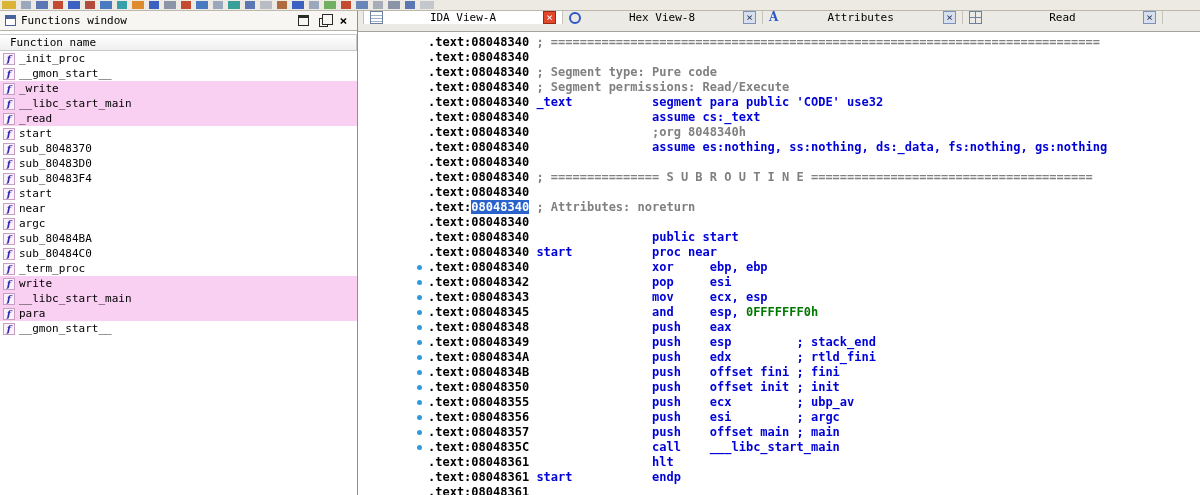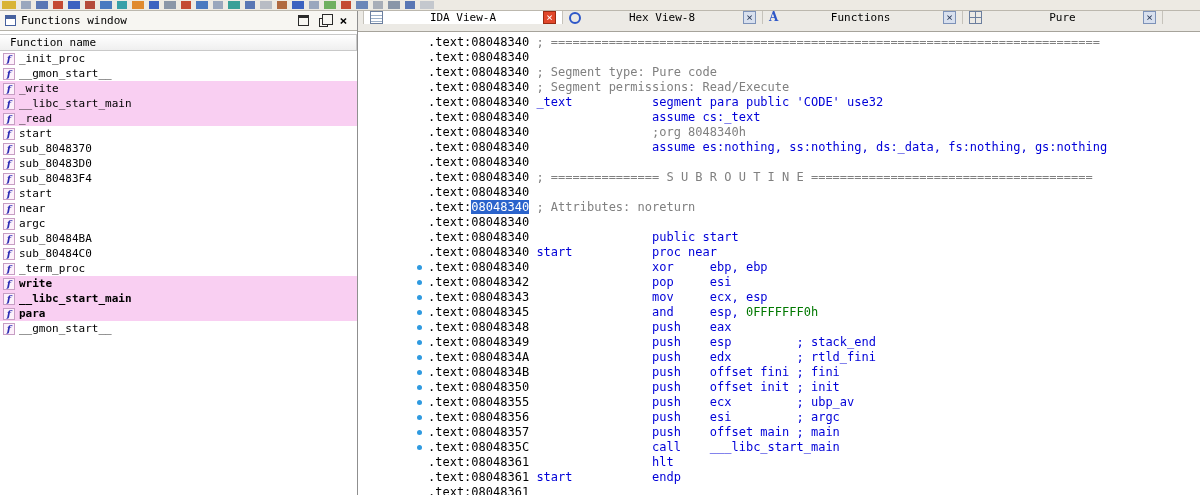--- a/index.html
+++ b/index.html
@@ -16,35 +16,35 @@
 .fw-buttons{margin-left:auto;display:flex;align-items:center;gap:10px;padding-right:3px}
 .wbtn{width:11px;height:11px;position:relative;cursor:default;display:inline-block}
 .wbtn.maxi{border:1px solid #2a2a2a;border-top-width:3px}
 .wbtn.float{border:1px solid #2a2a2a;width:9px;height:9px;margin-top:3px}
 .wbtn.float::after{content:"";position:absolute;left:2px;top:-5px;width:9px;height:9px;border:1px solid #2a2a2a;background:#f7f6f2}
 .wbtn.close{border:none;font-size:13px;line-height:11px;text-align:center;font-weight:bold}
 .fw-header{margin-top:3px;height:17px;flex:0 0 17px;border:1px solid #c9c9c9;border-left:none;background:linear-gradient(#ffffff,#efefef);display:flex;align-items:center;padding:0 10px;font-size:11px}
 .fw-list{flex:1;overflow:hidden;background:#fff}
 .fw-row{height:15px;display:flex;align-items:center;gap:4px;padding:0 3px;font-size:11px;white-space:nowrap}
 .fw-row.pink{background:var(--pink-row,#f9cff2)}
-.fw-row.bold .fw-label{font-weight:bold}
+.fw-row.bold .fw-label{font-weight:normal}
 .f-icon{width:12px;height:12px;flex:0 0 12px;border:1px solid #c79ec4;background:#fdf1fb;color:#2d2db4;font:italic bold 10px/10px "DejaVu Serif",serif;text-align:center}
 .right-pane{flex:1;display:flex;flex-direction:column;background:#fff;min-width:0}
 .tab-bar{height:21px;flex:0 0 21px;background:#eceae5;border-bottom:1px solid #a6a39b;display:flex;align-items:flex-start;padding-left:5px}
 .tab{width:200px;flex:0 0 200px;display:flex;align-items:center;gap:6px;padding:0 6px;border-right:1px solid #c6c3bb;font-size:11px}
 .tab.active{background:#fff;border-left:1px solid #c6c3bb}
 .tab-label{flex:1;text-align:center;overflow:hidden}
 .tab-close{width:13px;height:13px;flex:0 0 13px;border:1px solid #7d92b8;background:#d8e0ee;color:#2c3c5c;font-size:11px;line-height:11px;text-align:center}
 .tab-close.red{background:var(--close-active-bg,#e1472b);border-color:#9a2a12;color:#fff}
 .tabicon{flex:0 0 auto}
 .tabicon.ida-view{width:13px;height:13px;border:1px solid #6c7f9e;background:linear-gradient(#fff 0 3px,#9db0c8 3px 4px,#fff 4px 6px,#9db0c8 6px 7px,#fff 7px 9px,#9db0c8 9px 10px,#fff 10px)}
 .tabicon.hex-view{width:12px;height:12px;border:2px solid #2e57c8;border-radius:50%}
 .tabicon.structures{color:#2e57c8;font:bold 12px/13px "DejaVu Serif",serif}
 .tabicon.enums{width:13px;height:13px;border:1px solid #6c7f9e;background-image:linear-gradient(to right,transparent 5px,#6c7f9e 5px,#6c7f9e 6px,transparent 6px),linear-gradient(to bottom,transparent 5px,#6c7f9e 5px,#6c7f9e 6px,transparent 6px)}
-.disasm{flex:1;padding:3px 0 0 70px;font-size:12px;font-weight:normal;line-height:15px;white-space:pre;overflow:hidden}
+.disasm{flex:1;padding:3px 0 0 70px;font-size:12px;font-weight:bold;line-height:15px;white-space:pre;overflow:hidden}
 .dline{position:relative;height:15px}
 .dot{position:absolute;left:-11px;top:5px;width:5px;height:5px;border-radius:50%;background:var(--dot,#2f9ae0)}
 .c-ins{color:var(--instruction,#0000d8)}
 .c-cmt{color:var(--comment,#808080)}
 .c-num{color:var(--number,#007800)}
 .c-acmt{color:var(--auto-comment,#0000d8)}
 .addr{color:var(--address,#000)}
 .addr-sel{background:var(--selected-addr-bg,#2a63cc);color:var(--selected-addr-fg,#fff)}
 </style>
 </head>
@@ -178,25 +178,25 @@
             <span class="tab-label">IDA View-A</span>
             <span class="tab-close red">×</span>
           </div>
           <div class="tab">
             <span class="tabicon hex-view"></span>
             <span class="tab-label">Hex View-8</span>
             <span class="tab-close">×</span>
           </div>
           <div class="tab">
             <span class="tabicon structures">A</span>
-            <span class="tab-label">Functions</span>
+            <span class="tab-label">Attributes</span>
             <span class="tab-close">×</span>
           </div>
           <div class="tab">
             <span class="tabicon enums"></span>
-            <span class="tab-label">Pure</span>
+            <span class="tab-label">Read</span>
             <span class="tab-close">×</span>
           </div>
         </div>
       <div class="disasm"><div class="dline"><span class="addr">.text:</span><span class="addr">08048340</span><span class="addr"> </span><span class="c-cmt">; ============================================================================</span></div><div class="dline"><span class="addr">.text:</span><span class="addr">08048340</span><span class="addr"> </span></div><div class="dline"><span class="addr">.text:</span><span class="addr">08048340</span><span class="addr"> </span><span class="c-cmt">; Segment type: Pure code</span></div><div class="dline"><span class="addr">.text:</span><span class="addr">08048340</span><span class="addr"> </span><span class="c-cmt">; Segment permissions: Read/Execute</span></div><div class="dline"><span class="addr">.text:</span><span class="addr">08048340</span><span class="addr"> </span><span class="c-ins">_text           segment para public 'CODE' use32</span></div><div class="dline"><span class="addr">.text:</span><span class="addr">08048340</span><span class="addr"> </span><span class="c-ins">                assume cs:_text</span></div><div class="dline"><span class="addr">.text:</span><span class="addr">08048340</span><span class="addr"> </span><span class="c-cmt">                ;org 8048340h</span></div><div class="dline"><span class="addr">.text:</span><span class="addr">08048340</span><span class="addr"> </span><span class="c-ins">                assume es:nothing, ss:nothing, ds:_data, fs:nothing, gs:nothing</span></div><div class="dline"><span class="addr">.text:</span><span class="addr">08048340</span><span class="addr"> </span></div><div class="dline"><span class="addr">.text:</span><span class="addr">08048340</span><span class="addr"> </span><span class="c-cmt">; =============== S U B R O U T I N E =======================================</span></div><div class="dline"><span class="addr">.text:</span><span class="addr">08048340</span><span class="addr"> </span></div><div class="dline"><span class="addr">.text:</span><span class="addr addr-sel">08048340</span><span class="addr"> </span><span class="c-cmt">; Attributes: noreturn</span></div><div class="dline"><span class="addr">.text:</span><span class="addr">08048340</span><span class="addr"> </span></div><div class="dline"><span class="addr">.text:</span><span class="addr">08048340</span><span class="addr"> </span><span class="c-ins">                public start</span></div><div class="dline"><span class="addr">.text:</span><span class="addr">08048340</span><span class="addr"> </span><span class="c-ins">start           proc near</span></div><div class="dline"><span class="dot"></span><span class="addr">.text:</span><span class="addr">08048340</span><span class="addr"> </span><span class="c-ins">                xor     ebp, ebp</span></div><div class="dline"><span class="dot"></span><span class="addr">.text:</span><span class="addr">08048342</span><span class="addr"> </span><span class="c-ins">                pop     esi</span></div><div class="dline"><span class="dot"></span><span class="addr">.text:</span><span class="addr">08048343</span><span class="addr"> </span><span class="c-ins">                mov     ecx, esp</span></div><div class="dline"><span class="dot"></span><span class="addr">.text:</span><span class="addr">08048345</span><span class="addr"> </span><span class="c-ins">                and     esp, </span><span class="c-num">0FFFFFFF0h</span></div><div class="dline"><span class="dot"></span><span class="addr">.text:</span><span class="addr">08048348</span><span class="addr"> </span><span class="c-ins">                push    eax</span></div><div class="dline"><span class="dot"></span><span class="addr">.text:</span><span class="addr">08048349</span><span class="addr"> </span><span class="c-ins">                push    esp         </span><span class="c-acmt">; stack_end</span></div><div class="dline"><span class="dot"></span><span class="addr">.text:</span><span class="addr">0804834A</span><span class="addr"> </span><span class="c-ins">                push    edx         </span><span class="c-acmt">; rtld_fini</span></div><div class="dline"><span class="dot"></span><span class="addr">.text:</span><span class="addr">0804834B</span><span class="addr"> </span><span class="c-ins">                push    offset fini </span><span class="c-acmt">; fini</span></div><div class="dline"><span class="dot"></span><span class="addr">.text:</span><span class="addr">08048350</span><span class="addr"> </span><span class="c-ins">                push    offset init </span><span class="c-acmt">; init</span></div><div class="dline"><span class="dot"></span><span class="addr">.text:</span><span class="addr">08048355</span><span class="addr"> </span><span class="c-ins">                push    ecx         </span><span class="c-acmt">; ubp_av</span></div><div class="dline"><span class="dot"></span><span class="addr">.text:</span><span class="addr">08048356</span><span class="addr"> </span><span class="c-ins">                push    esi         </span><span class="c-acmt">; argc</span></div><div class="dline"><span class="dot"></span><span class="addr">.text:</span><span class="addr">08048357</span><span class="addr"> </span><span class="c-ins">                push    offset main </span><span class="c-acmt">; main</span></div><div class="dline"><span class="dot"></span><span class="addr">.text:</span><span class="addr">0804835C</span><span class="addr"> </span><span class="c-ins">                call    ___libc_start_main</span></div><div class="dline"><span class="addr">.text:</span><span class="addr">08048361</span><span class="addr"> </span><span class="c-ins">                hlt</span></div><div class="dline"><span class="addr">.text:</span><span class="addr">08048361</span><span class="addr"> </span><span class="c-ins">start           endp</span></div><div class="dline"><span class="addr">.text:</span><span class="addr">08048361</span><span class="addr"> </span></div></div>
     </section>
   </div>
 </div>
 
 </body></html>

